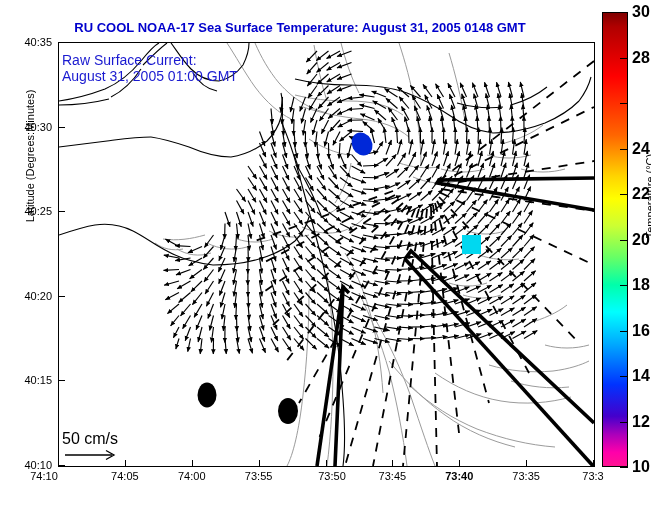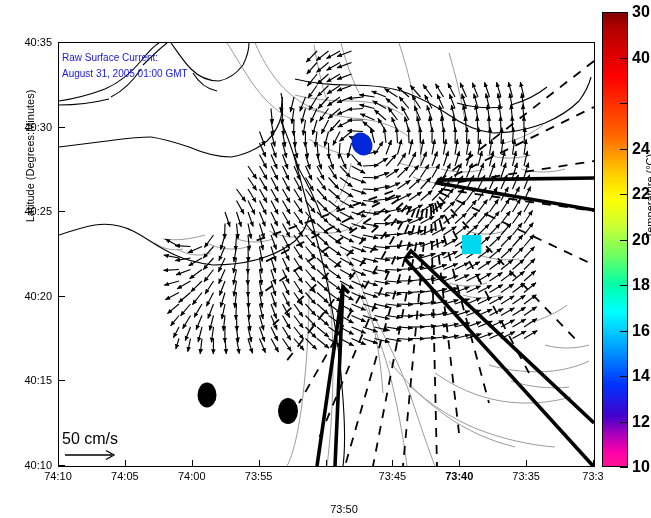--- a/index.html
+++ b/index.html
@@ -1,21 +1,21 @@
 <!DOCTYPE html>
 <html><head>
 <meta charset="utf-8">
 <style>
   html,body{margin:0;padding:0;background:#ffffff;}
   body{width:651px;height:518px;position:relative;overflow:hidden;
        font-family:"Liberation Sans",sans-serif;}
   #figure{position:absolute;left:0;top:0;width:651px;height:518px;background:#fff;}
   #title{position:absolute;left:0;top:20px;width:600px;text-align:center;
          color:#0000cc;font-size:13px;font-weight:bold;letter-spacing:0px;}
-  .annot{position:absolute;color:#1a1ad0;font-size:10px;white-space:nowrap;}
+  .annot{position:absolute;color:#1a1ad0;font-size:14px;white-space:nowrap;}
   #annot1{left:62px;top:52px;}
   #annot2{left:62px;top:68px;}
   #plotframe{position:absolute;left:58px;top:42px;width:537px;height:425px;
              border:1px solid #000;box-sizing:border-box;background:#fff;}
   #svgmap{position:absolute;left:0;top:0;width:535px;height:423px;}
   .tickx{position:absolute;top:470px;font-size:11px;color:#000;
          transform:translateX(-50%);white-space:nowrap;}
   .ticky{position:absolute;font-size:11px;color:#000;
          transform:translateY(-50%);text-align:right;white-space:nowrap;}
   #xlabel{position:absolute;left:58px;top:489px;width:537px;text-align:center;
@@ -37,20 +37,21 @@
            font-size:11px;color:#000;transform:rotate(-90deg);
            transform-origin:center center;}
   #scalebar{position:absolute;left:62px;top:430px;font-size:16px;color:#000;}
   #scalearrowwrap{position:absolute;left:64px;top:448px;}
 </style>
 </head>
 <body>
 
 <div id="figure">
 
+  <div id="title">RU COOL  NOAA-17  Sea Surface Temperature:  August 31, 2005 0148 GMT</div>
 
   <div id="plotframe">
     <svg id="svgmap" viewBox="0 0 535 423">
       <defs>
         <clipPath id="plotclip">
             <rect x="0" y="0" width="535" height="423"></rect>
           </clipPath>
         <marker id="ar" markerWidth="5" markerHeight="5" refX="4.2" refY="2" orient="auto">
           <path d="M0,0 L4.4,2 L0,4 z" fill="#000"></path>
         </marker>
@@ -809,29 +810,29 @@
 
   <div id="scalebar">50 cm/s</div>
   <div id="scalearrowwrap">
     <svg width="60" height="14" viewBox="0 0 60 14">
       <line x1="1" y1="7" x2="48" y2="7" stroke="#000" stroke-width="1.3"></line>
       <path d="M42,2.5 L50,7 L42,11.5" fill="none" stroke="#000" stroke-width="1.3"></path>
     </svg>
   </div>
 
   <div id="xtickgroup">
-      <div class="tickx" style="left: 58px;">74:10</div>
+      <div class="tickx" style="left: 44px;">74:10</div>
       <div style="position: absolute; width: 1px; height: 6px; background: rgb(0, 0, 0); top: 460px; left: 58px;"></div>
       <div class="tickx" style="left: 124.875px;">74:05</div>
       <div style="position: absolute; width: 1px; height: 6px; background: rgb(0, 0, 0); top: 460px; left: 124.875px;"></div>
       <div class="tickx" style="left: 191.75px;">74:00</div>
       <div style="position: absolute; width: 1px; height: 6px; background: rgb(0, 0, 0); top: 460px; left: 191.75px;"></div>
       <div class="tickx" style="left: 258.625px;">73:55</div>
       <div style="position: absolute; width: 1px; height: 6px; background: rgb(0, 0, 0); top: 460px; left: 258.625px;"></div>
-      <div class="tickx" style="left: 344px; margin-top: 33px;">73:50</div>
+      <div class="tickx" style="left: 332px;">73:50</div>
       <div style="position: absolute; width: 1px; height: 6px; background: rgb(0, 0, 0); top: 460px; left: 325.5px;"></div>
       <div class="tickx" style="left: 392.375px;">73:45</div>
       <div style="position: absolute; width: 1px; height: 6px; background: rgb(0, 0, 0); top: 460px; left: 392.375px;"></div>
       <div class="tickx" style="left: 459.25px; font-weight: bold;">73:40</div>
       <div style="position: absolute; width: 1px; height: 6px; background: rgb(0, 0, 0); top: 460px; left: 459.25px;"></div>
       <div class="tickx" style="left: 526.125px;">73:35</div>
       <div style="position: absolute; width: 1px; height: 6px; background: rgb(0, 0, 0); top: 460px; left: 526.125px;"></div>
       <div class="tickx" style="left: 593px;">73:3</div>
       <div style="position: absolute; width: 1px; height: 6px; background: rgb(0, 0, 0); top: 460px; left: 593px;"></div>
     </div>
@@ -849,21 +850,21 @@
       <div class="ticky" style="left: 8px; width: 44px; top: 42px;">40:35</div>
       <div style="position: absolute; height: 1px; width: 6px; background: rgb(0, 0, 0); left: 59px; top: 42px;"></div>
     </div>
 
   <div id="ylabel">Latitude (Degrees:Minutes)</div>
 
   <div id="cbar"></div>
   <div id="cbgroup">
       <div class="cbtick" style="top: 12px;">30</div>
       <div class="cbmark" style="top: 12px;"></div>
-      <div class="cbtick" style="top: 57.5px;">40</div>
+      <div class="cbtick" style="top: 57.5px;">28</div>
       <div class="cbmark" style="top: 57.5px;"></div>
       <div class="cbtick" style="top: 103px; margin-left: 31px;">26</div>
       <div class="cbmark" style="top: 103px;"></div>
       <div class="cbtick" style="top: 148.5px;">24</div>
       <div class="cbmark" style="top: 148.5px;"></div>
       <div class="cbtick" style="top: 194px;">22</div>
       <div class="cbmark" style="top: 194px;"></div>
       <div class="cbtick" style="top: 239.5px;">20</div>
       <div class="cbmark" style="top: 239.5px;"></div>
       <div class="cbtick" style="top: 285px;">18</div>

